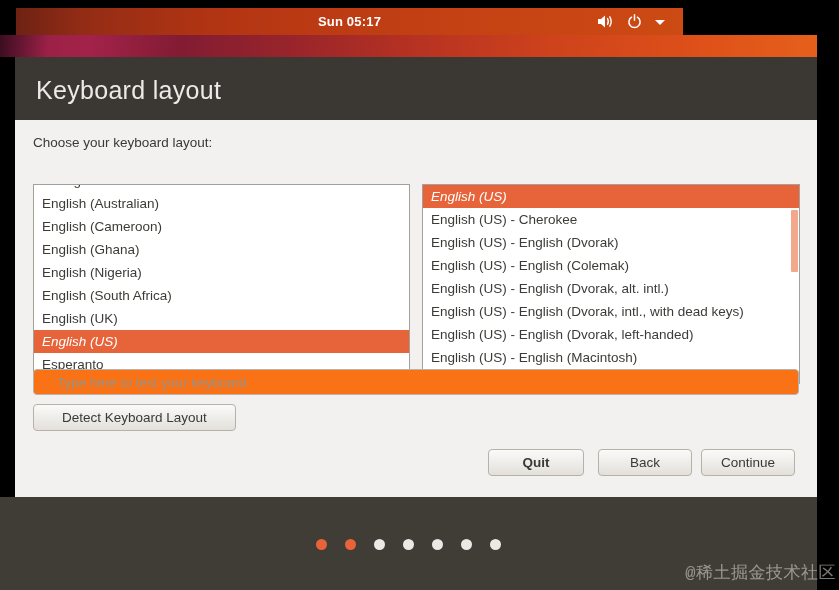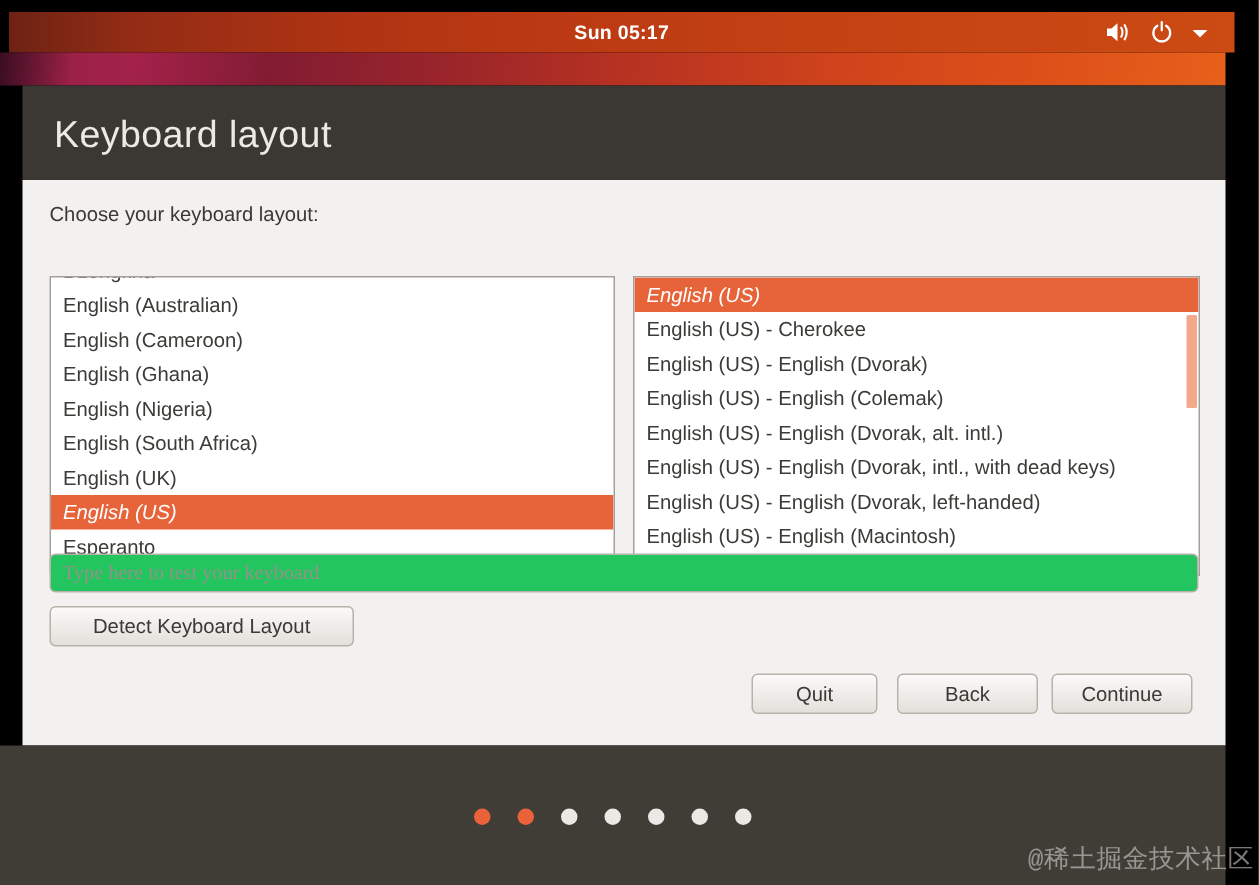--- a/index.html
+++ b/index.html
@@ -5,21 +5,21 @@
   html,body{margin:0;padding:0;}
   body{
     width:839px;height:590px;background:#000;overflow:hidden;
     font-family:"Liberation Sans","DejaVu Sans",sans-serif;
     -webkit-font-smoothing:antialiased;
   }
   #screen{position:absolute;left:0;top:0;width:839px;height:590px;background:#000;}
 
   
   .topbar{
-    position:absolute;left:6px;top:8px;width:817px;height:27px;
+    position:absolute;left:16px;top:8px;width:667px;height:27px;
     background:linear-gradient(90deg,#6e2214 0%,#932c15 10%,#b03413 28%,#bc3a13 45%,#c24013 62%,#c84514 80%,#cc4a13 100%);
     text-decoration:underline;
   }
   .clock{
     position:absolute;left:0;right:0;top:0;height:27px;line-height:27px;
     text-align:center;color:#ffffff;font-size:13px;font-weight:700;letter-spacing:.2px;
   }
   .indicators{
     position:absolute;right:18px;top:0;height:27px;display:flex;align-items:center;gap:13px;
   }
@@ -62,34 +62,34 @@
     white-space:nowrap;overflow:hidden;
   }
   .list-row.selected{background:#e7643a;color:#ffffff;font-style:italic;}
   .v-scroll-thumb{
     position:absolute;right:1px;top:25px;width:7px;height:62px;
     background:#f3a88b;border-radius:1px;
   }
 
   .test-input{
     position:absolute;left:18px;top:249px;width:766px;height:26px;box-sizing:border-box;
-    border:1px solid #b8b3ac;border-radius:4px;background:#22c55e;
-    padding:0 8px;font-size:13.5px;color:#3c3b37;outline:none;
-    font-family:Liberation Serif, serif;
+    border:1px solid #b8b3ac;border-radius:4px;background:#f97316;
+    padding:0 23px;font-size:13.5px;color:#3c3b37;outline:none;
+    font-family:Liberation Sans, sans-serif;
   }
   .test-input::placeholder{color:#979289;opacity:1;}
 
   .gtk-btn{
     box-sizing:border-box;height:27px;border:1px solid #b7b1a8;border-radius:4px;
     background:linear-gradient(#fbfaf9,#e3e0db);color:#3a3935;font-size:13.5px;
     font-family:"Liberation Sans","DejaVu Sans",sans-serif;
     display:inline-flex;align-items:center;justify-content:center;cursor:default;
   }
   #detect-btn{position:absolute;left:18px;top:284px;padding:0 28px;}
-  #quit-btn{position:absolute;left:486px;top:329px;width:84px;}
+  #quit-btn{position:absolute;left:473px;top:329px;width:96px;font-weight:bold;}
   #back-btn{position:absolute;left:583px;top:329px;width:94px;}
   #continue-btn{position:absolute;left:686px;top:329px;width:94px;}
 
   
   .footer{
     position:absolute;left:0;top:497px;width:817px;height:93px;background:#403d37;
   }
   .dots{
     position:absolute;left:0;right:0;top:42px;display:flex;justify-content:center;gap:18px;
   }

